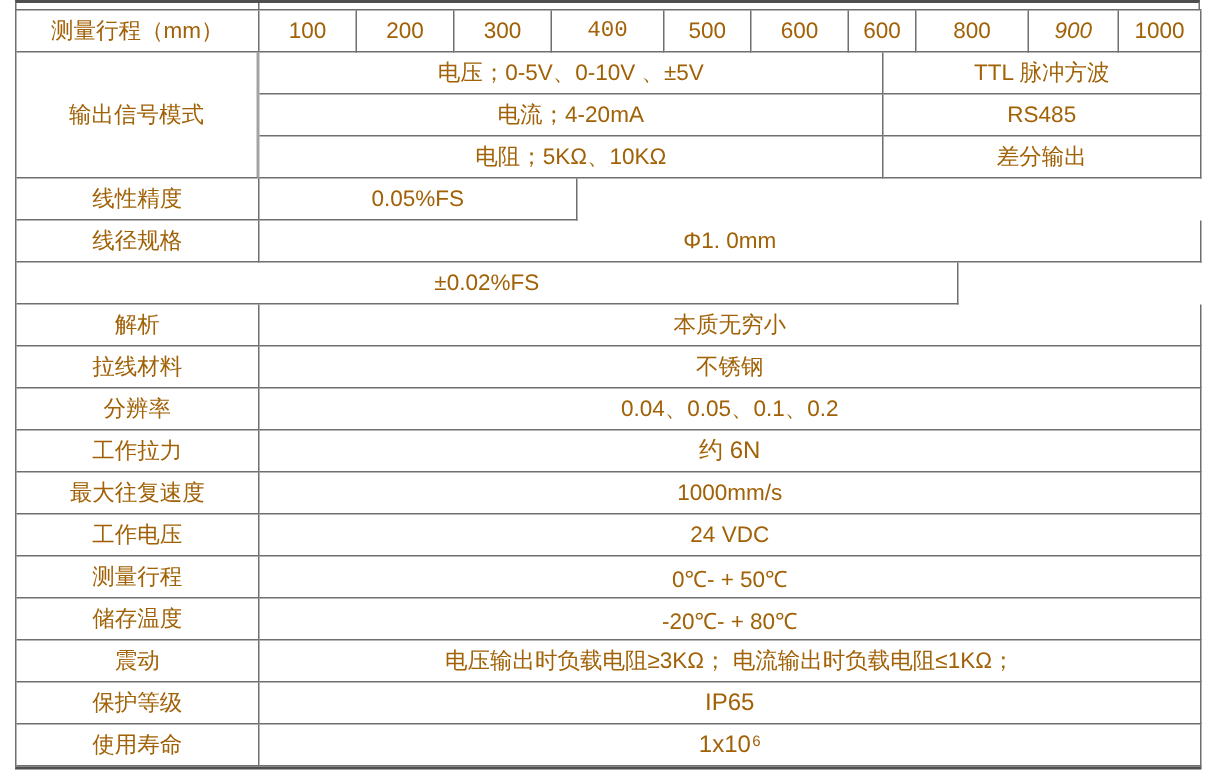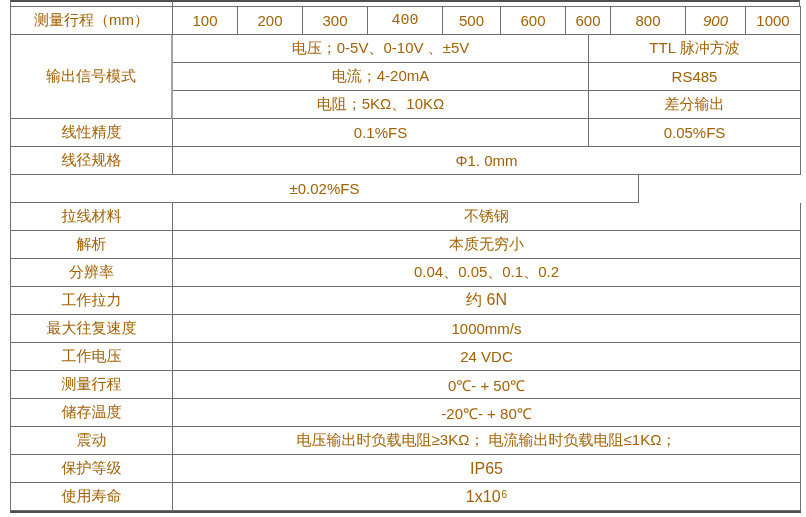--- a/index.html
+++ b/index.html
@@ -93,38 +93,37 @@
           </div>
           <div class="row">
             <div class="cell lspan">电阻；5KΩ、10KΩ</div>
             <div class="cell rspan">差分输出</div>
           </div>
         </div>
       </div>
 
       <div class="row">
         <div class="cell label">线性精度</div>
-        <div class="cell lspan">0.1%FS</div>
         <div class="cell rspan">0.05%FS</div>
       </div>
 
       <div class="row">
         <div class="cell label">线径规格</div>
         <div class="cell full">Φ1. 0mm</div>
       </div>
       <div class="row">
         <div class="cell full">±0.02%FS</div>
       </div>
       <div class="row">
+        <div class="cell label">解析</div>
+        <div class="cell full">本质无穷小</div>
+      </div>
+      <div class="row">
         <div class="cell label">拉线材料</div>
         <div class="cell full">不锈钢</div>
-      </div>
-      <div class="row">
-        <div class="cell label">解析</div>
-        <div class="cell full">本质无穷小</div>
       </div>
       <div class="row">
         <div class="cell label">分辨率</div>
         <div class="cell full">0.04、0.05、0.1、0.2</div>
       </div>
       <div class="row">
         <div class="cell label">工作拉力</div>
         <div class="cell full serif">约 6N</div>
       </div>
       <div class="row">

